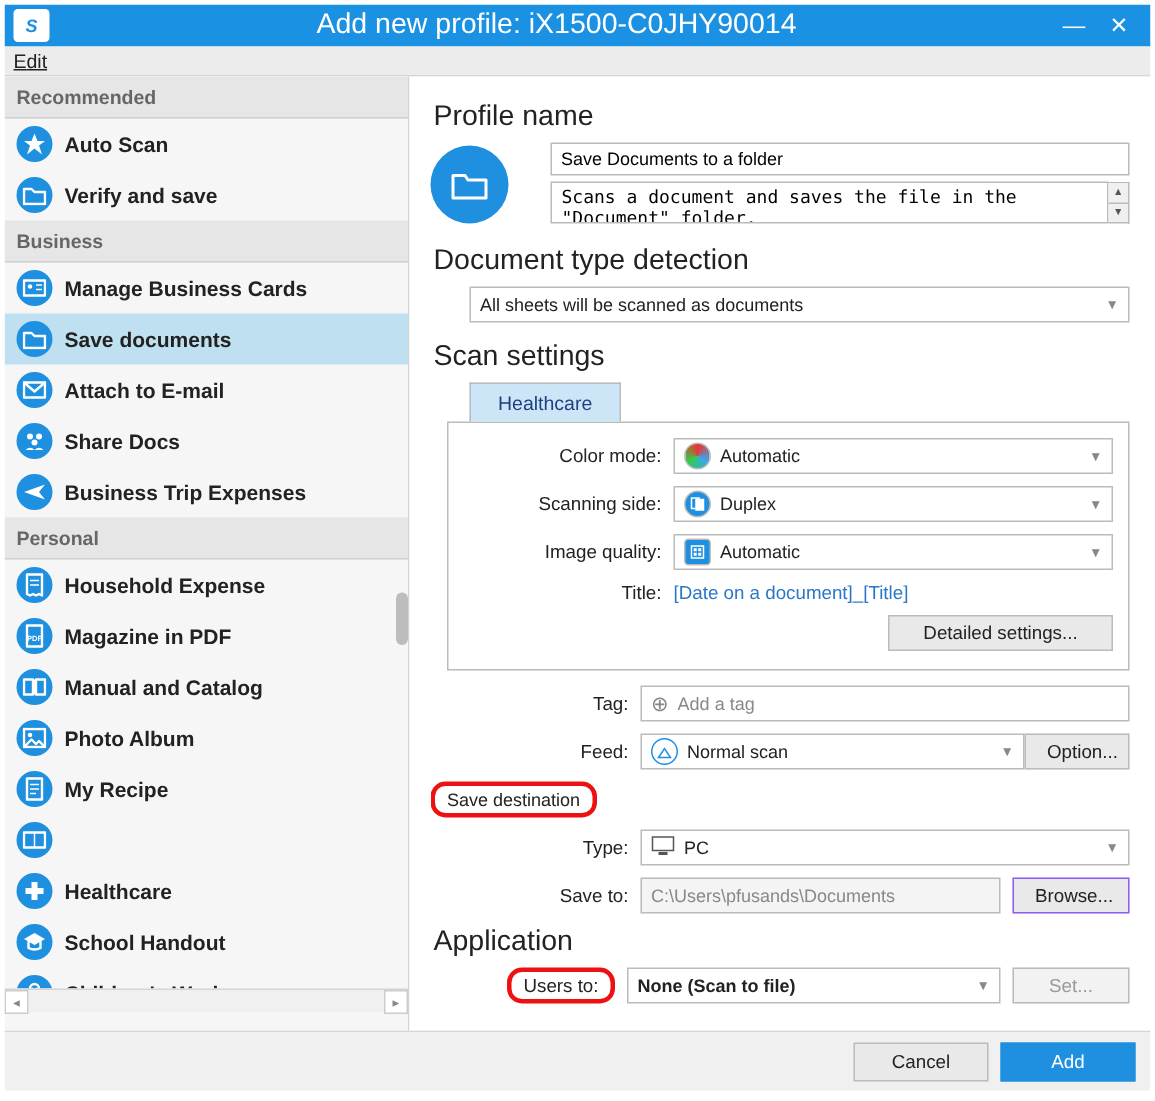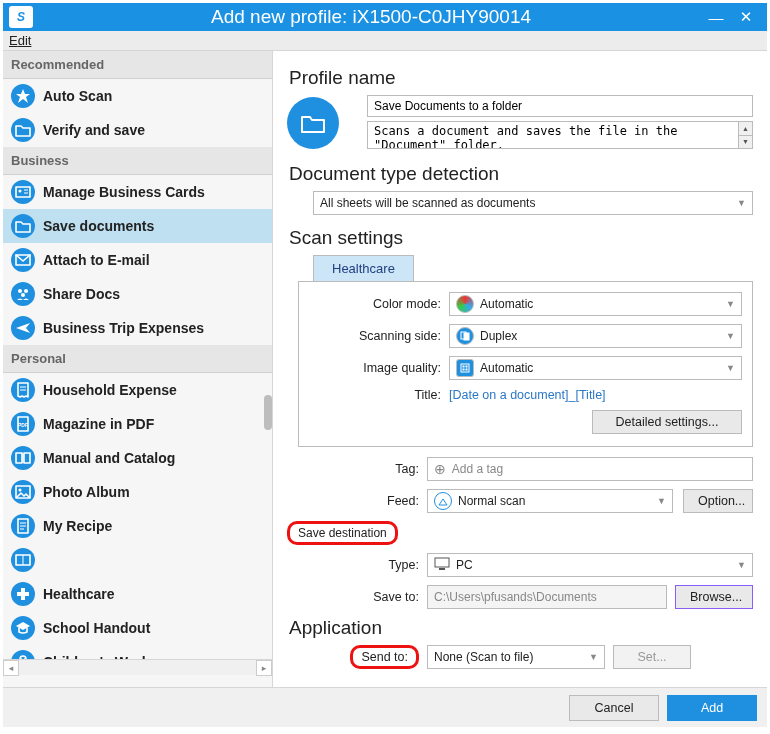--- a/index.html
+++ b/index.html
@@ -326,21 +326,21 @@
       <div class="ctl">
           <div class="combo">
         <span style="color:#888; font-size:14px;">⊕</span>
         <span style="color:#888;">Add a tag</span>
       </div>
         </div>
     </div>
 
     <div class="form-row">
       <div class="lbl">Feed:</div>
-      <div class="ctl" style="display:flex; gap:10px;border-radius:11px;">
+      <div class="ctl" style="display:flex; gap:0;border-radius:11px;">
         <div class="combo" style="flex:1;">
           <div class="icon-mini round" style="border-color:#1f90e0;">
             <svg width="12" height="12" viewBox="0 0 12 12">
                 <path d="M2 10 L6 4 L10 10 Z" fill="none" stroke="#1f90e0"></path>
               </svg>
           </div>
           <span>Normal scan</span>
           <span class="caret">▼</span>
         </div>
         <button class="btn" style="width:70px;">Option...</button>
@@ -374,24 +374,24 @@
           <span style="color:#888;">C:\Users\pfusands\Documents</span>
         </div>
         <button class="btn browse" style="width:78px;">Browse...</button>
       </div>
     </div>
 
     <div class="section-title">Application</div>
 
     <div class="form-row" style="margin-top:4px;">
       <div class="lbl">
-        <span class="highlight-box">Send to:</span>
+        <span class="highlight-box">Users to:</span>
       </div>
       <div class="ctl" style="display:flex; gap:8px;">
-        <div class="combo" style="width:178px;">
+        <div class="combo" style="width:249px;font-weight:bold;">
           <span>None (Scan to file)</span>
           <span class="caret">▼</span>
         </div>
         <button class="btn disabled" style="width:78px;">Set...</button>
       </div>
     </div>
 
   </div>
 </div>
 

